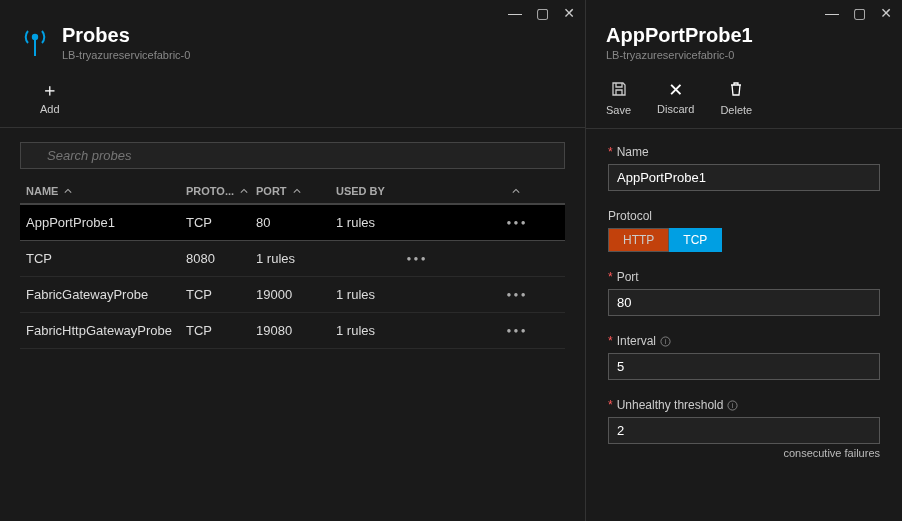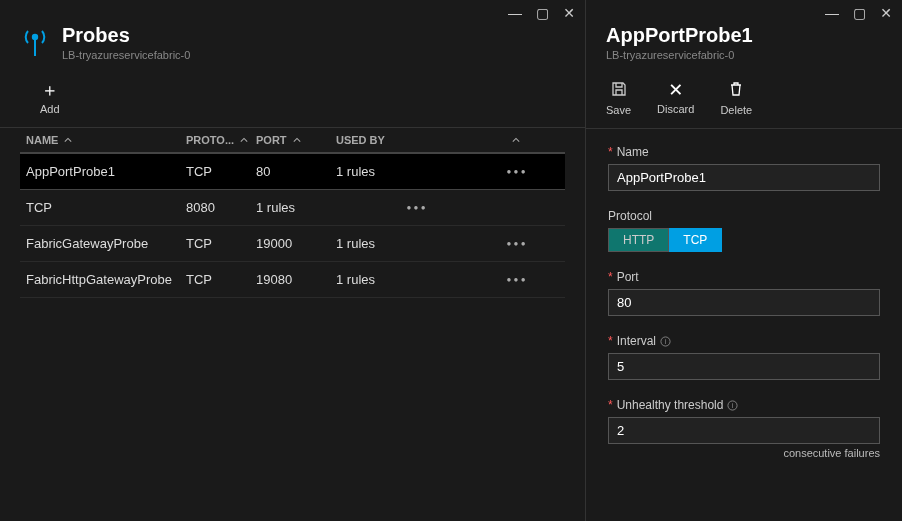--- a/index.html
+++ b/index.html
@@ -89,21 +89,21 @@
     .req { color: #ff5a5a; }
     .info svg { display:block; }
     input.txt {
       width: 100%; background: #222; border: 1px solid #555; color: #fff;
       padding: 5px 8px; font-size: 13px;
     }
     .hint { text-align: right; font-size: 11px; color: #bbb; margin-top: 3px; }
 
     .toggle { display: flex; }
     .toggle button {
-      border: 1px solid #555; background: #0f766e; color: #ccc;
+      border: 1px solid #555; background: #c2410c; color: #ccc;
       padding: 4px 14px; font-size: 12px; cursor: pointer;
     }
     .toggle button.active { background: #009FE3; color: #fff; border-color: #009FE3; }
     .toggle button:not(:first-child) { border-left: none; }
   </style>
 </head>
 <body>
 
 <div class="pane pane-left">
   <div class="wincontrols">
@@ -127,20 +127,29 @@
     </div>
   </div>
 
   <div class="toolbar">
     <div class="tool-btn">
       <span class="ticon">＋</span>
       <span>Add</span>
     </div>
   </div>
 
+  <div class="search-wrap">
+    <span class="search-icon">
+      <svg width="12" height="12" viewBox="0 0 16 16">
+          <circle cx="6.5" cy="6.5" r="5" stroke="#888" stroke-width="1.5" fill="none"></circle>
+          <line x1="10.5" y1="10.5" x2="15" y2="15" stroke="#888" stroke-width="1.5"></line>
+        </svg>
+    </span>
+    <input class="search" placeholder="Search probes" style="">
+  </div>
 
   <div class="table">
     <div class="thead">
       <div class="th">
         <span>NAME</span>
         <span class="sorticon">
             <svg width="8" height="8" viewBox="0 0 10 10">
               <path d="M1 7 L5 3 L9 7" stroke="#aaa" stroke-width="1.3" fill="none"></path>
             </svg>
           </span>

